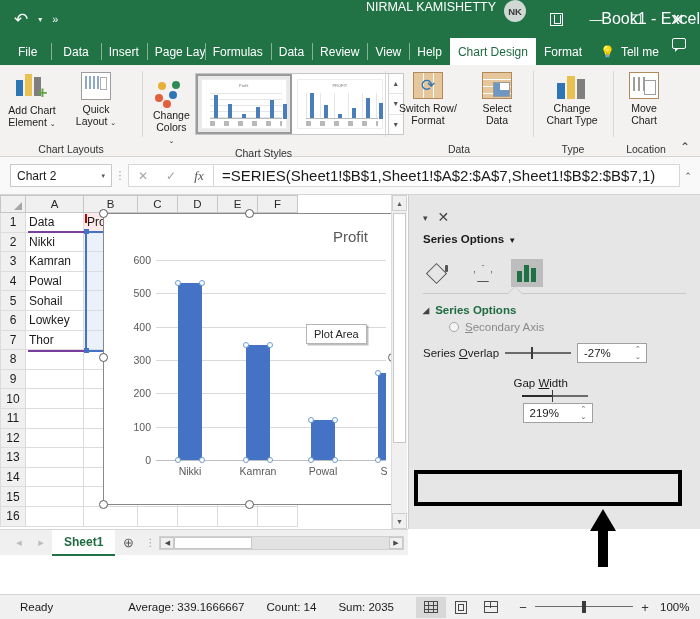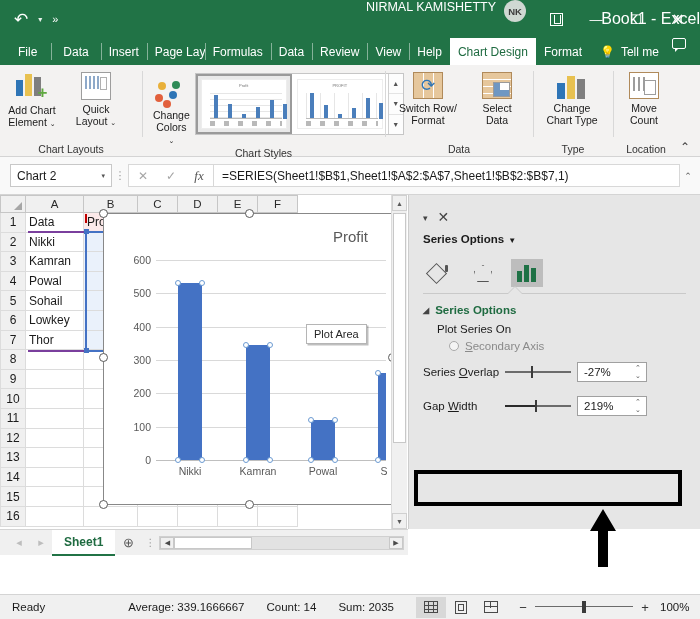--- a/index.html
+++ b/index.html
@@ -211,21 +211,21 @@
   .namebox .nb-car { margin-left: auto; font-size: 7px; color: #555; }
   .fb-dots { width: 16px; text-align: center; color: #9a9a9a; font-size: 11px; letter-spacing:0; }
   .fb-icons {
     display: flex; align-items: center; gap: 0px; height: 23px;
     border: 1px solid #d8d8d8; border-right: none; background: #fff;
   }
   .fb-ic { width: 28px; text-align: center; font-size: 12px; color: #a6a6a6; }
   .fb-ic.fx { font-style: italic; font-family: "Liberation Serif", serif; color: #555; font-size: 13px;}
   .fb-input {
     flex: 1; height: 23px; background: #fff; border: 1px solid #d8d8d8;
-    display: flex; align-items: center; padding-left: 8px; font-size: 12px; color: #1b1b1b;
+    display: flex; align-items: center; padding-left: 8px; font-size: 15px; color: #1b1b1b;
   }
   .fb-expand { width: 16px; text-align:center; font-size: 9px; color: #555; }
 
   
   .sheetarea { position: relative; height: 334px; background:#fff; display:flex; }
   .gridwrap { position: relative; width: 408px; height: 100%; overflow: hidden; }
   table.grid { border-collapse: collapse; table-layout: fixed; }
   table.grid td, table.grid th {
     border: 1px solid #dcdcdc; height: 19.6px; font-size: 12px; padding: 0 3px;
     font-weight: normal; color: #1b1b1b; overflow: hidden; white-space: nowrap;
@@ -425,21 +425,21 @@
     justify-content:center; font-size:7px; color:#4a4a4a; border:1px solid #c8c8c8;}
   .hs-thumb { width: 78px; background: #fff; border: 1px solid #c8c8c8; }
   .hs-rest { flex: 1; }
 
   
   .statusbar {
     position: absolute; left: 0; right: 0; bottom: 0; height: 25px;
     background: #f0f0f0; border-top: 1px solid #d4d4d4;
     display: flex; align-items: center; font-size: 11.5px; color: #1b1b1b;
   }
-  .sb-ready { padding-left: 12px; width: 150px; }
+  .sb-ready { padding-left: 20px; width: 150px; }
   .sb-stat { padding-right: 22px; white-space: nowrap; }
   .sb-views { display: flex; align-items: center; margin-left: auto; gap: 0px; }
   .sb-view {
     width: 30px; height: 21px; display: flex; align-items: center; justify-content: center;
   }
   .sb-view.active { background: #d8d8d8; }
   .vw-normal {
     width: 14px; height: 12px; border: 1.3px solid #4a4a4a;
     background:
       linear-gradient(90deg, transparent 3px, #4a4a4a 3px, #4a4a4a 4px, transparent 4px),
@@ -616,21 +616,21 @@
       </div>
     </div>
     <div class="rgroup-label">Type</div>
   </div>
 
   <div class="rgroup" style="width:66px;">
     <div class="rgroup-items">
       <div class="rbtn" style="width:62px;">
         <span class="ic-movechart"></span>
         <span class="lbl">Move</span>
-        <span class="lbl">Count</span>
+        <span class="lbl">Chart</span>
       </div>
     </div>
     <div class="rgroup-label">Location</div>
   </div>
 
   <div class="ribbon-collapse">⌃</div>
 </div>
 
 <div class="formulabar">
   <div class="namebox">
@@ -918,21 +918,20 @@
             <i class="s3"></i>
           </span>
       </span>
     </div>
     <div class="pane-sep"></div>
 
     <div class="sec-head">
       <span class="tri">◢</span>
       <span>Series Options</span>
     </div>
-    <div class="field-label">Plot Series On</div>
 
     <div class="radio-row">
       <span class="radio"></span>
       <span><u>S</u>econdary Axis</span>
     </div>
 
     <div class="slider-row">
       <span class="nm">Series <u>O</u>verlap</span>
       <span class="strack">
         <i class="ln"></i>
@@ -940,21 +939,21 @@
       </span>
       <span class="spin">
         <span>-27%</span>
         <span class="arrows">
           <span>⌃</span>
             <span>⌄</span>
         </span>
       </span>
     </div>
 
-    <div class="slider-row" style="margin-top:14px;">
+    <div class="slider-row" style="margin-top:14px;flex-direction:column;">
       <span class="nm">Gap <u>W</u>idth</span>
       <span class="strack">
         <i class="ln"></i>
           <i class="fill" style="width:30px;"></i>
           <i class="knob" style="left:30px;"></i>
       </span>
       <span class="spin">
         <span>219%</span>
         <span class="arrows">
           <span>⌃</span>

